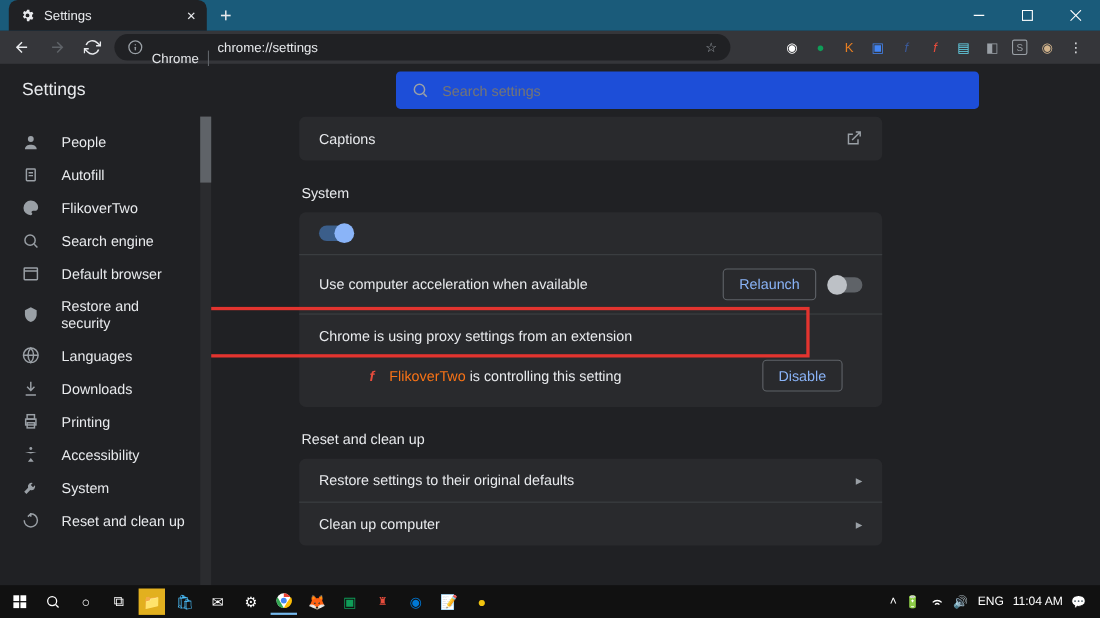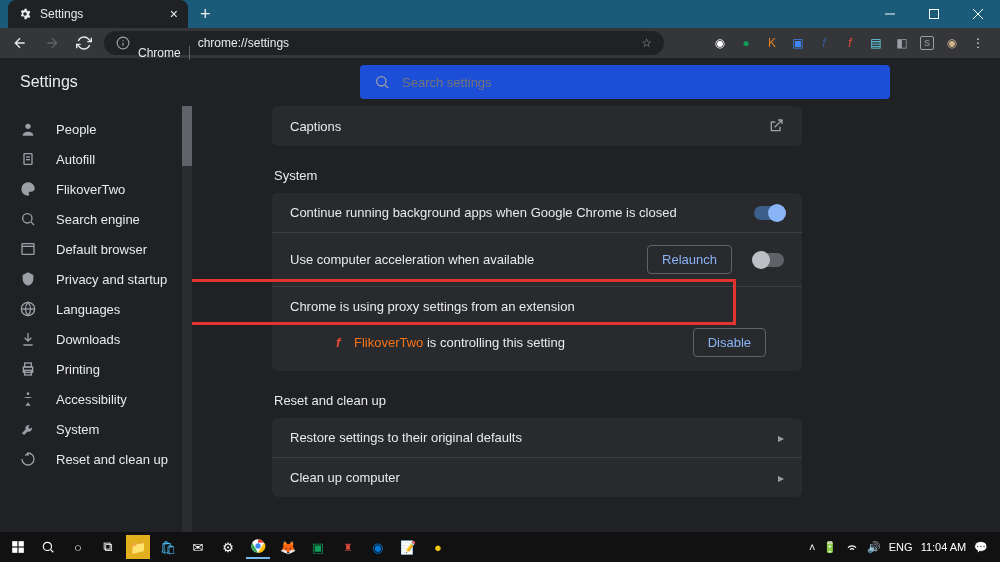--- a/index.html
+++ b/index.html
@@ -193,21 +193,21 @@
           </svg>
         </span>
         <span>Default browser</span>
       </div>
     <div class="side-item">
         <span class="sicon">
           <svg width="16" height="16" viewBox="0 0 24 24" fill="#9aa0a6">
             <path d="M12 2l8 4v6c0 5-3.5 9-8 10-4.5-1-8-5-8-10V6l8-4z"></path>
           </svg>
         </span>
-        <span>Privacy and startup</span>
+        <span>Restore and security</span>
       </div>
     <div class="side-item">
         <span class="sicon">
           <svg width="16" height="16" viewBox="0 0 24 24" fill="none" stroke="#9aa0a6" stroke-width="2">
             <circle cx="12" cy="12" r="10"></circle>
             <line x1="2" y1="12" x2="22" y2="12"></line>
             <path d="M12 2a15 15 0 010 20A15 15 0 0112 2z"></path>
           </svg>
         </span>
         <span>Languages</span>
@@ -267,26 +267,25 @@
             <svg width="16" height="16" viewBox="0 0 24 24" fill="none" stroke="#9aa0a6" stroke-width="2">
               <path d="M18 13v6H5V6h6m4-3h6v6m0-6L10 14"></path>
             </svg>
           </span>
       </div>
     </div>
 
     <div class="section-label">System</div>
     <div class="card">
       <div class="row">
-        <span>Continue running background apps when Google Chrome is closed</span>
         <div class="toggle on"></div>
       </div>
       <div class="row">
         <span>Use computer acceleration when available</span>
-        <div style="display:flex;align-items:center;gap:22px;">
+        <div style="display:flex;align-items:center;gap:12px;">
           <button class="outline-btn">Relaunch</button>
           <div class="toggle off"></div>
         </div>
       </div>
       <div class="row" style="display:block; padding-bottom:0;">
         <div>Chrome is using proxy settings from an extension</div>
         <div class="proxy-row">
           <div>
             <span class="flikover-icon">f</span>
             <span style="color:#f97316;">FlikoverTwo</span><span> is controlling this setting</span>

